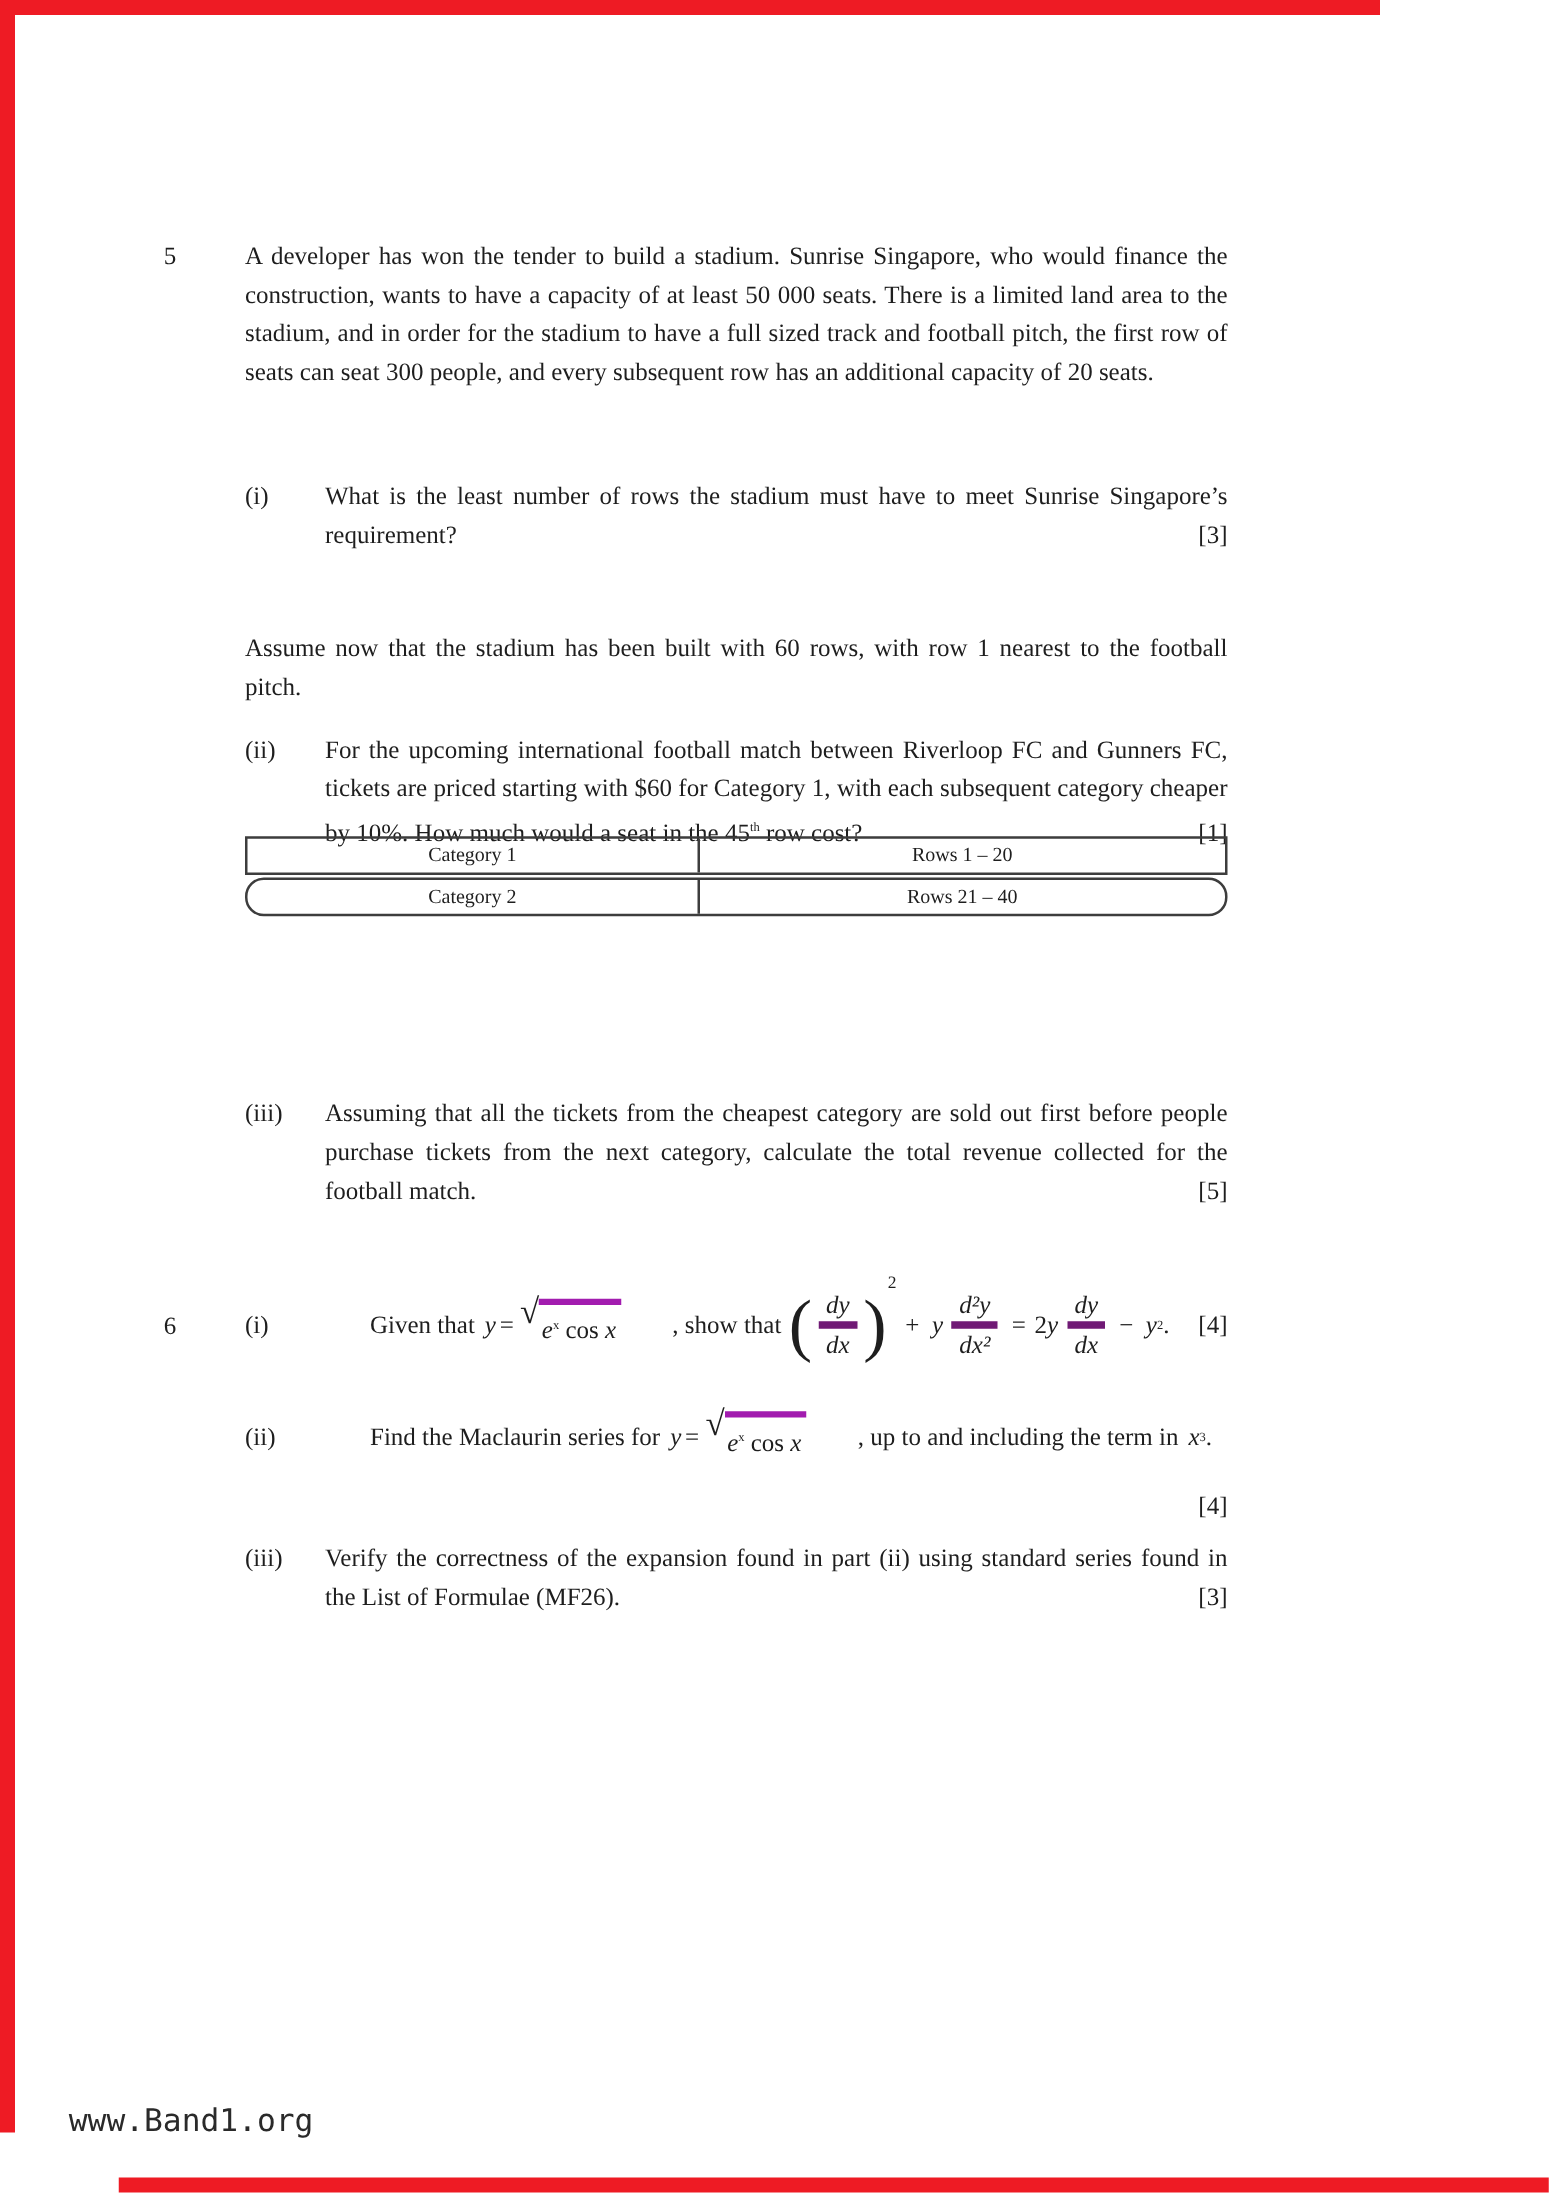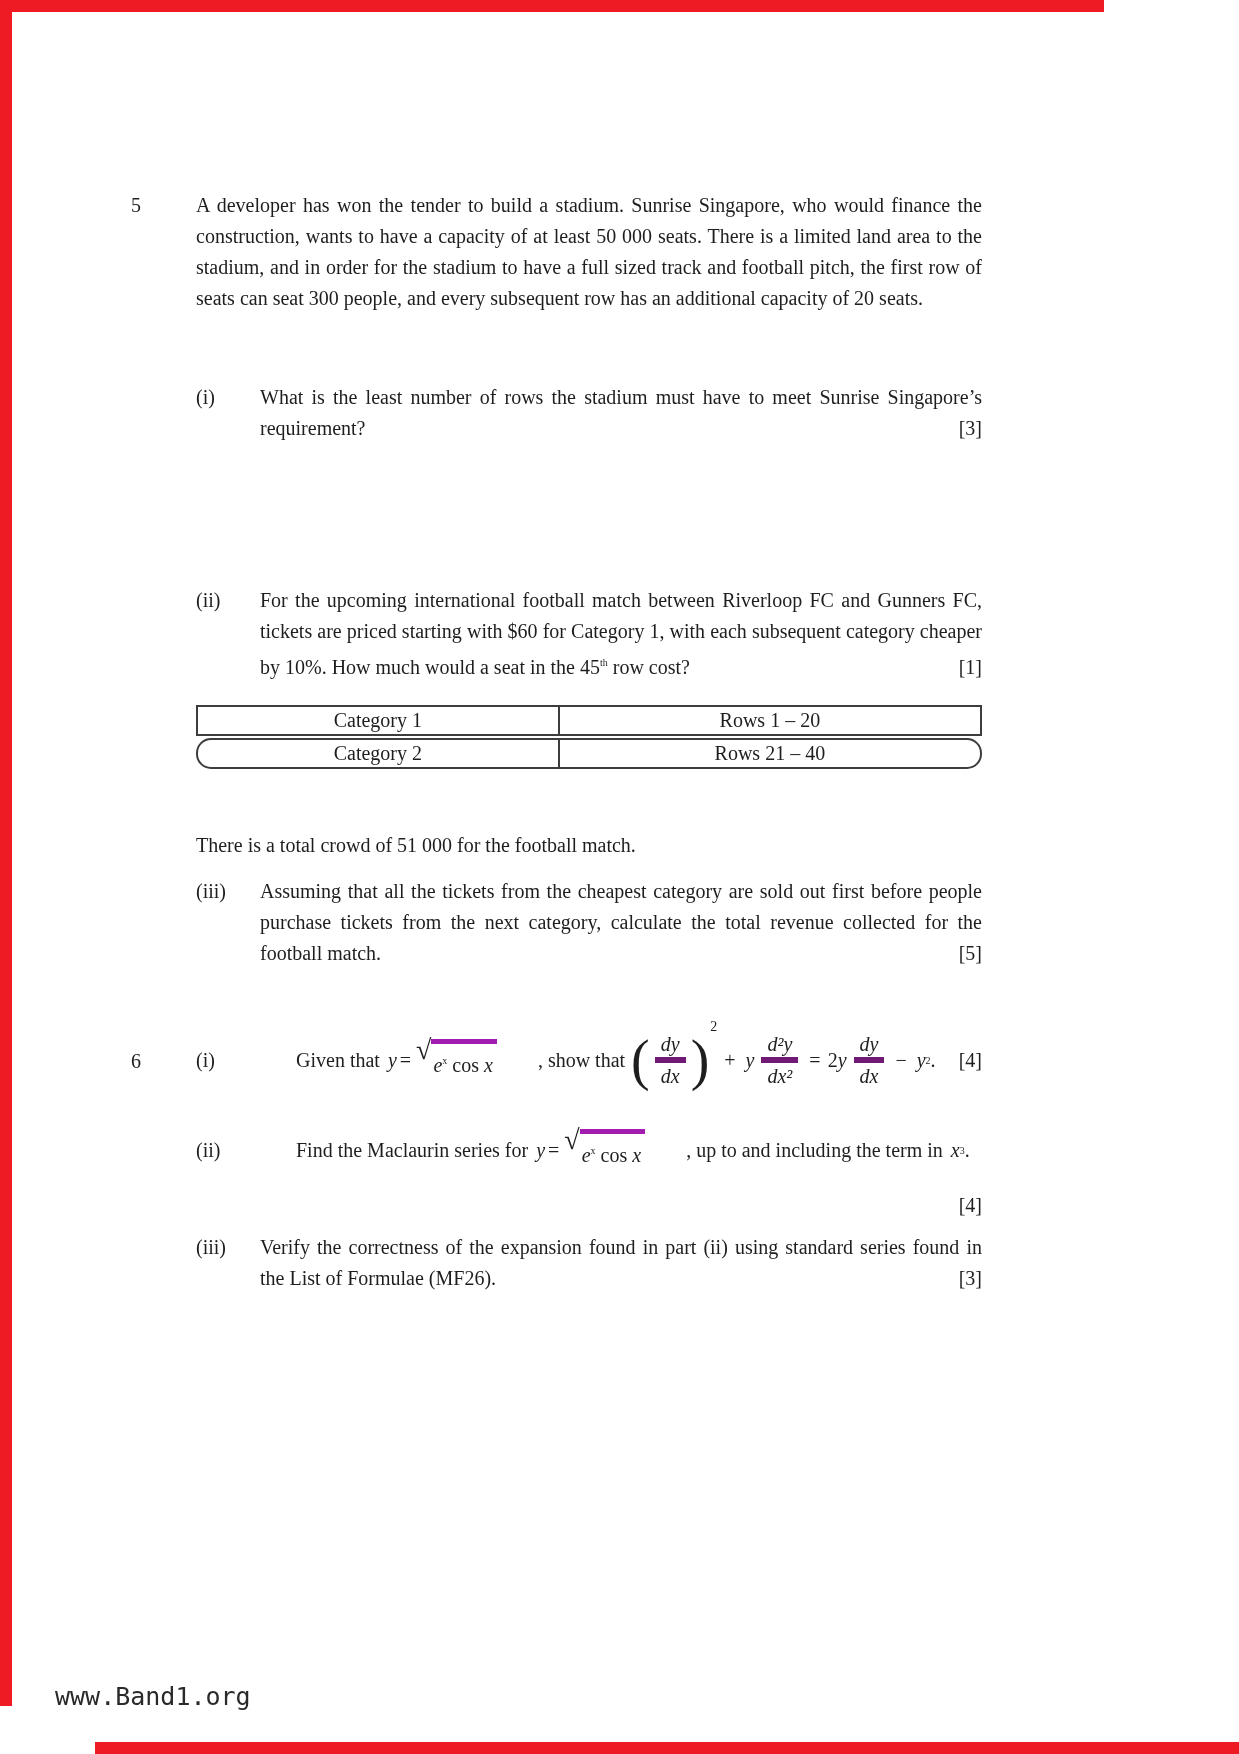--- a/index.html
+++ b/index.html
@@ -32,21 +32,21 @@
   .part { display: flex; }
   .plabel { flex: none; width: 64px; font-size: 20px; line-height: 31px; }
   .pcontent { flex: 1; position: relative; font-size: 20px; line-height: 31px; }
   .marks-abs { position: absolute; right: 0; bottom: 0; }
   .marks-inline { margin-left: auto; flex: none; }
   .marks-line { text-align: right; margin-top: 12px; }
 
   sup { font-size: 10px; }
 
   
-  .qtable { position: absolute; left: 196px; top: 705px; width: 786px; font-size: 20px; }
+  .qtable { position: absolute; left: 196px; top: 669px; width: 786px; font-size: 16px; }
   .trow { display: flex; border: 2px solid #3d3d3d; height: 27px; }
   .trow + .trow { margin-top: 2px; border-radius: 15px; }
   .tcell-l {
     width: 46%; border-right: 2px solid #3d3d3d;
     display: flex; align-items: center; justify-content: center;
   }
   .tcell-r { flex: 1; display: flex; align-items: center; justify-content: center; }
 
   
   .mline { display: flex; align-items: center; white-space: nowrap; }
@@ -84,20 +84,21 @@
   <div class="block" style="top:382px">
     <div class="part">
       <span class="plabel">(i)</span>
       <div class="pcontent just">
         <span>What is the least number of rows the stadium must have to meet Sunrise Singapore’s requirement?</span>
         <span class="marks-abs">[3]</span>
       </div>
     </div>
   </div>
 
+  <div class="block just" style="top:504px">Assume now that the stadium has been built with 60 rows, with row 1 nearest to the football pitch.</div>
 
   <div class="block" style="top:585px">
     <div class="part">
       <span class="plabel">(ii)</span>
       <div class="pcontent just">
         <span>For the upcoming international football match between Riverloop FC and Gunners FC, tickets are priced starting with $60 for Category 1, with each subsequent category cheaper by 10%. How much would a seat in the 45</span><sup>th</sup><span> row cost?</span>
         <span class="marks-abs">[1]</span>
       </div>
     </div>
   </div>
@@ -106,21 +107,20 @@
     <div class="trow">
       <div class="tcell-l">Category 1</div>
       <div class="tcell-r">Rows 1 – 20</div>
     </div>
     <div class="trow">
       <div class="tcell-l">Category 2</div>
       <div class="tcell-r">Rows 21 – 40</div>
     </div>
   </div>
 
-  <div class="block" style="top:830px">There is a total crowd of 51 000 for the football match.</div>
 
   <div class="block" style="top:876px">
     <div class="part">
       <span class="plabel">(iii)</span>
       <div class="pcontent just">
         <span>Assuming that all the tickets from the cheapest category are sold out first before people purchase tickets from the next category, calculate the total revenue collected for the football match.</span>
         <span class="marks-abs">[5]</span>
       </div>
     </div>
   </div>

